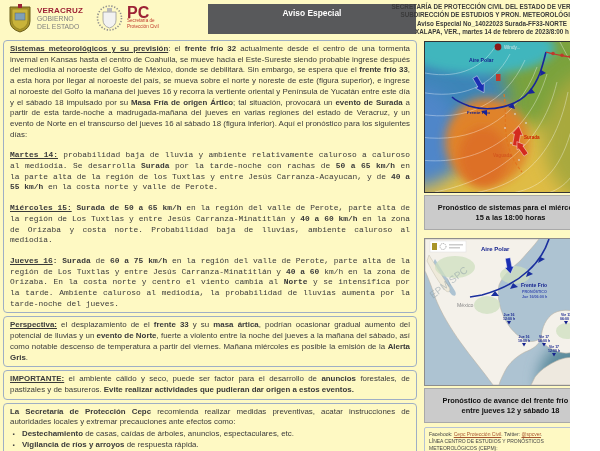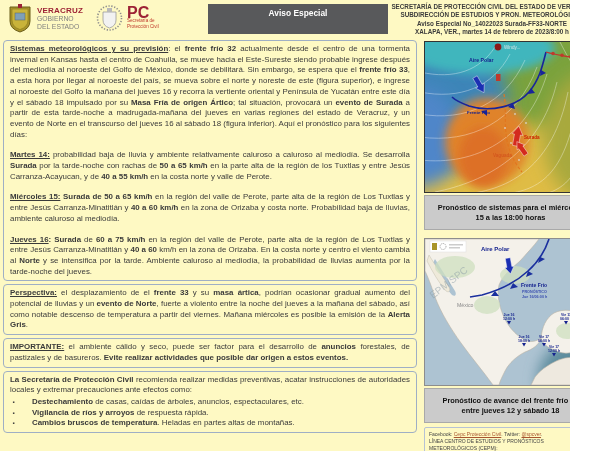--- a/index.html
+++ b/index.html
@@ -10,34 +10,34 @@
   .header{position:absolute;left:0;top:0;width:600px;height:38px;}
   .brand-ver{position:absolute;left:8px;top:4px;display:flex;align-items:center;gap:5px;}
   .brand-ver .txt{line-height:8px;}
   .brand-ver .t1{font-weight:bold;color:#9d2235;font-size:8px;letter-spacing:.2px;}
   .brand-ver .t2{color:#7f7f7f;font-size:6.8px;}
   .brand-pc{position:absolute;left:96px;top:4px;display:flex;align-items:center;gap:4px;}
   .brand-pc .pc{font-weight:bold;color:#9d2235;font-size:16px;line-height:11px;}
   .brand-pc .sub{color:#c0392b;font-size:4.6px;line-height:5.4px;}
   .titlebox{position:absolute;left:208px;top:4px;width:168px;height:22px;background:#58595b;
             color:#fff;font-weight:bold;text-align:center;font-size:8.4px;line-height:11px;
-            padding:4px 6px;}
+            padding:4px 20px;}
   .hright{position:absolute;right:2px;top:3px;width:212px;text-align:center;
           font-weight:bold;font-size:6.3px;line-height:8.4px;color:#3b3b3b;}
 
   
   .leftcol{position:absolute;left:3px;top:40px;width:414px;}
   .txtbox{border:1px solid #9fafc5;border-radius:4px;padding:3px 6px;margin-bottom:3px;
           font-size:7.9px;line-height:10.7px;text-align:justify;color:#3a3a3a;}
   .par{margin:0;}
-  .par + .par{margin-top:10px;}
+  .par + .par{margin-top:10px;font-family:Liberation Mono, monospace;}
   .b{font-weight:bold;}
   .u{text-decoration:underline;}
   .bullets{margin-top:1px;}
-  .bullet-row{display:flex;gap:15px;text-align:left;}
+  .bullet-row{display:flex;gap:5px;text-align:left;}
   .bullet-mark{width:7px;flex:0 0 7px;text-align:center;font-size:6px;}
 
   
   .rightcol{position:absolute;left:424px;top:41px;width:173px;}
   .mapfig{width:171px;border:1px solid #333;overflow:hidden;line-height:0;background:#cde;}
   .mapfig2{width:171px;border:1px solid #8d8d8d;overflow:hidden;line-height:0;background:#adc3d2;}
   .caption{background:#cbcbcb;border:1px solid #a9a9a9;color:#101010;font-weight:bold;
            text-align:center;font-size:7.4px;line-height:9.6px;padding:7px 8px;margin-top:2px;}
   .gap8{height:8px;}
   .contact{border:1px solid #b6c2d4;border-radius:2px;padding:3px 4px;font-size:5px;
@@ -98,25 +98,25 @@
       <p class="par"><span class="b u">Martes 14:</span><span> probabilidad baja de lluvia y ambiente relativamente caluroso a caluroso al mediodía. Se desarrolla </span><span class="b">Surada</span><span> por la tarde-noche con rachas de </span><span class="b">50 a 65 km/h</span><span> en la parte alta de la región de los Tuxtlas y entre Jesús Carranza-Acayucan, y de </span><span class="b">40 a 55 km/h</span><span> en la costa norte y valle de Perote.</span></p>
       <p class="par"><span class="b u">Miércoles 15:</span><span class="b"> </span><span class="b">Surada de 50 a 65 km/h</span><span> en la región del valle de Perote, parte alta de la región de Los Tuxtlas y entre Jesús Carranza-Minatitlán y </span><span class="b">40 a 60 km/h</span><span> en la zona de Orizaba y costa norte. Probabilidad baja de lluvias, ambiente caluroso al mediodía.</span></p>
       <p class="par"><span class="b u">Jueves 16</span><span class="b">: </span><span class="b">Surada</span><span> de </span><span class="b">60 a 75 km/h</span><span> en la región del valle de Perote, parte alta de la región de Los Tuxtlas y entre Jesús Carranza-Minatitlán y </span><span class="b">40 a 60</span><span> km/h en la zona de Orizaba. En la costa norte y centro el viento cambia al </span><span class="b">Norte</span><span> y se intensifica por la tarde. Ambiente caluroso al mediodía, la probabilidad de lluvias aumenta por la tarde-noche del jueves.</span></p>
     </div>
 
     <div class="txtbox">
       <p class="par"><span class="b u">Perspectiva:</span><span> el desplazamiento de el </span><span class="b">frente 33</span><span> y su </span><span class="b">masa ártica</span><span>, podrían ocasionar gradual aumento del potencial de lluvias y un </span><span class="b">evento de Norte</span><span>, fuerte a violento entre la noche del jueves a la mañana del sábado, así como notable descenso de temperatura a partir del viernes. Mañana miércoles es posible la emisión de la </span><span class="b">Alerta Gris</span><span>.</span></p>
     </div>
 
     <div class="txtbox">
-      <p class="par"><span class="b u">IMPORTANTE:</span><span> el ambiente cálido y seco, puede ser factor para el desarrollo de </span><span class="b">anuncios</span><span> forestales, de pastizales y de basureros. </span><span class="b">Evite realizar actividades que posible dar origen a estos eventos.</span></p>
+      <p class="par"><span class="b u">IMPORTANTE:</span><span> el ambiente cálido y seco, puede ser factor para el desarrollo de </span><span class="b">anuncios</span><span> forestales, de pastizales y de basureros. </span><span class="b">Evite realizar actividades que pudieran dar origen a estos eventos.</span></p>
     </div>
 
     <div class="txtbox">
-      <p class="par"><span class="b">La Secretaría de Protección Civil</span><span> recomienda realizar medidas preventivas, acatar instrucciones de autoridades locales y extremar precauciones ante efectos como:</span></p>
+      <p class="par"><span class="b">La Secretaría de Protección Cepc</span><span> recomienda realizar medidas preventivas, acatar instrucciones de autoridades locales y extremar precauciones ante efectos como:</span></p>
       <div class="bullets">
         <div class="bullet-row">
           <span class="bullet-mark">▪</span>
           <span><span class="b">Destechamiento</span><span> de casas, caídas de árboles, anuncios, espectaculares, etc.</span></span>
         </div>
         <div class="bullet-row">
           <span class="bullet-mark">▪</span>
           <span><span class="b">Vigilancia de ríos y arroyos</span><span> de respuesta rápida.</span></span>
         </div>
         <div class="bullet-row">

